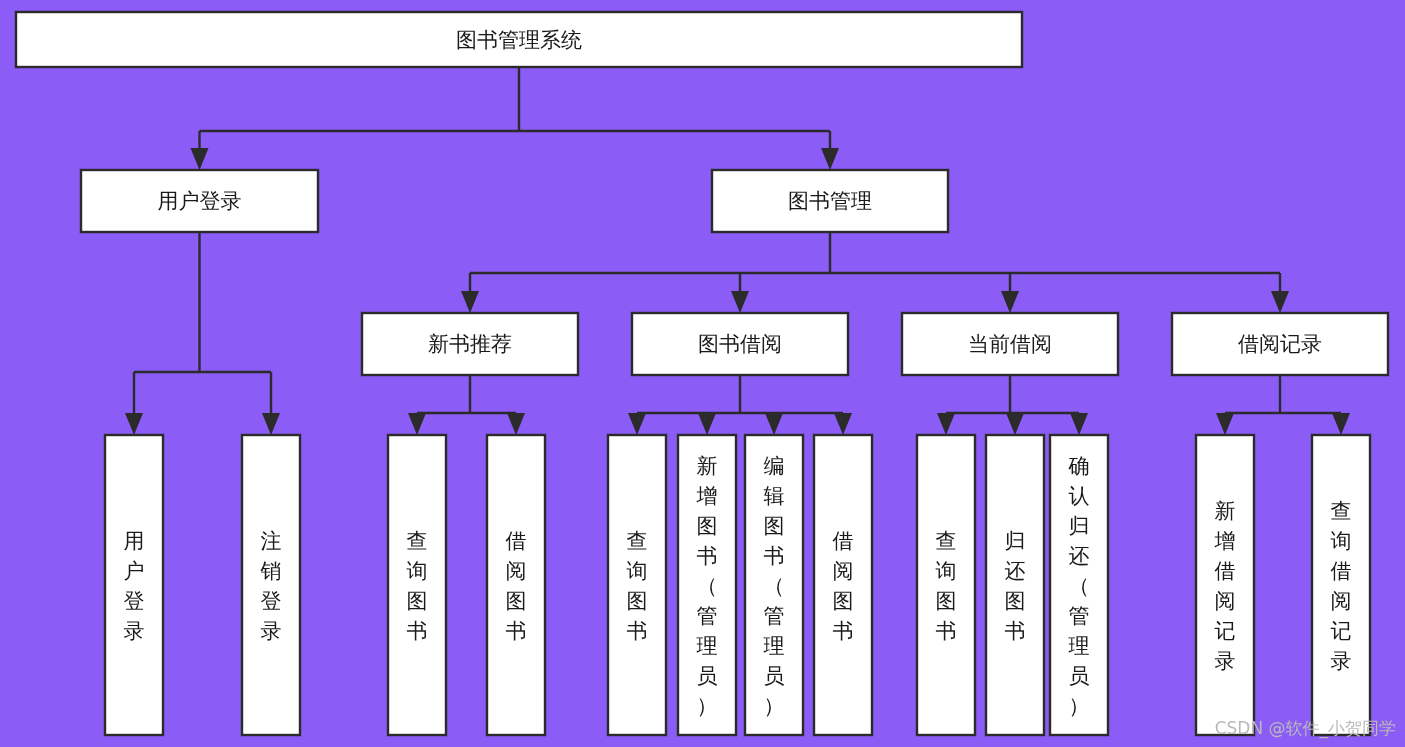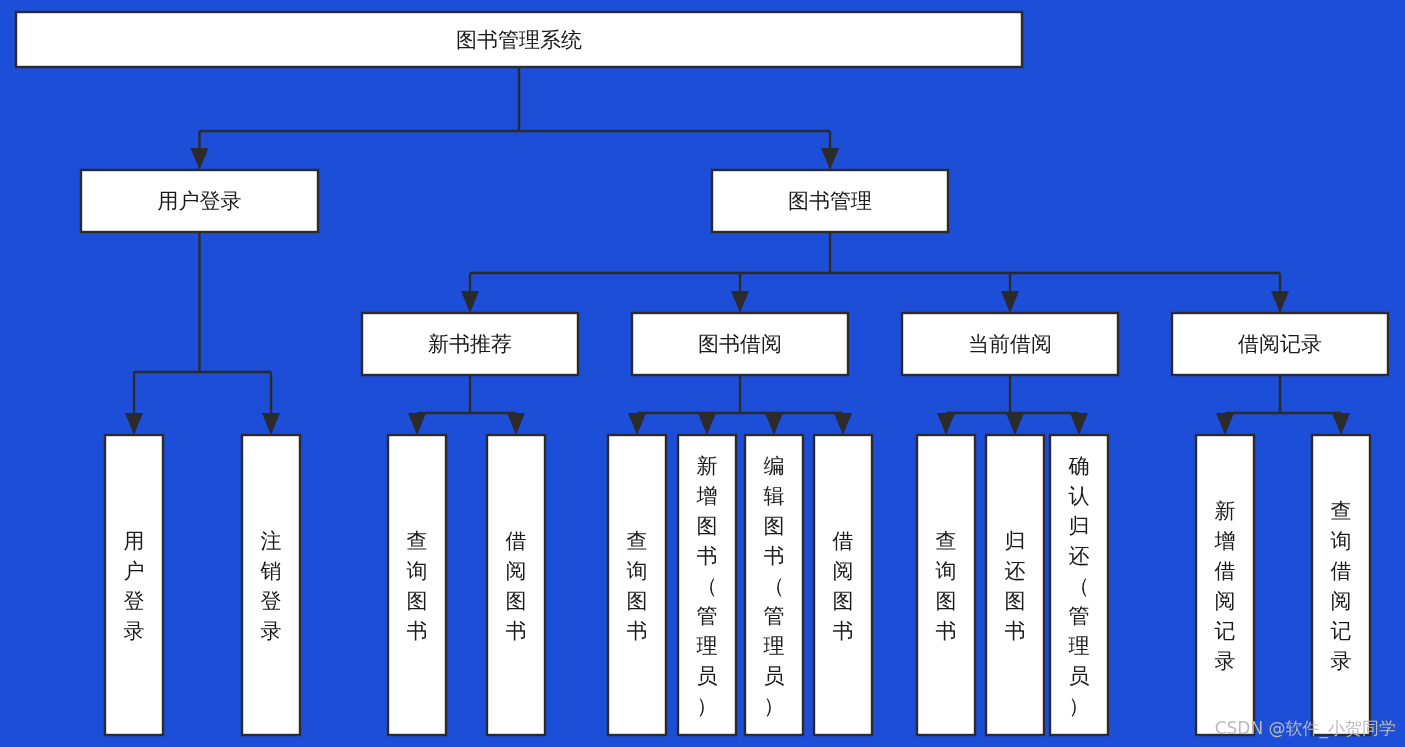--- a/index.html
+++ b/index.html
@@ -11,21 +11,21 @@
   body {
     width: 1405px;
     height: 747px;
     overflow: hidden;
     font-family: "DejaVu Sans", "Liberation Sans", sans-serif;
   }
   #diagram-root {
     position: relative;
     width: 1405px;
     height: 747px;
-    background: #1d4ed8;
+    background: #8b5cf6;
   }
   svg#diagram-svg {
     position: absolute;
     left: 0;
     top: 0;
     width: 1405px;
     height: 747px;
     display: block;
   }
   .node-box {

